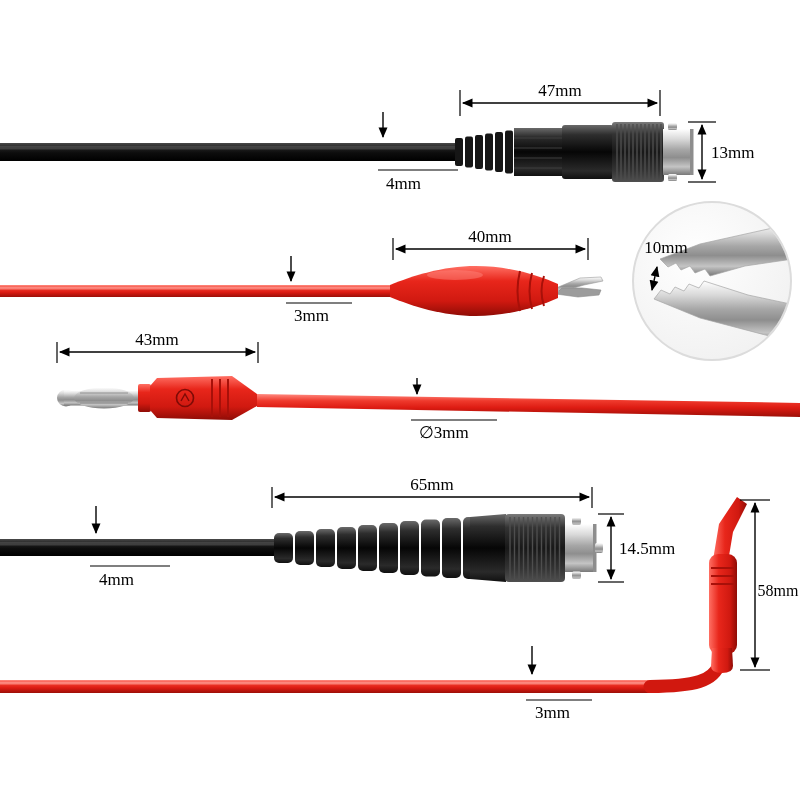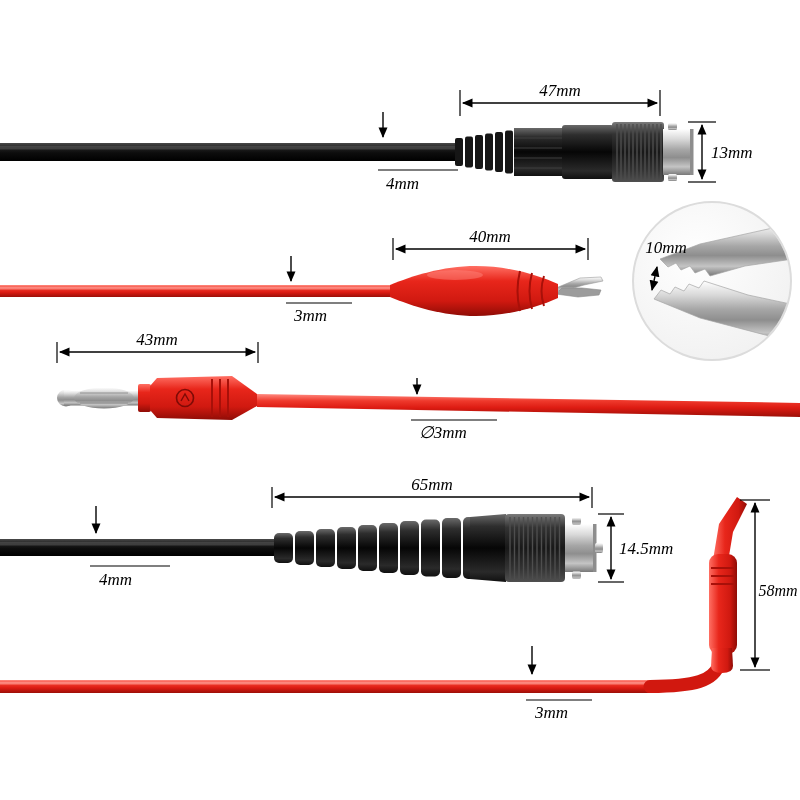--- a/index.html
+++ b/index.html
@@ -1,16 +1,16 @@
 <!DOCTYPE html>
 <html><head>
 <meta charset="utf-8">
 <style>
   html,body{margin:0;padding:0;background:#ffffff;width:800px;height:800px;overflow:hidden;}
-  .stage{width:800px;height:800px;position:relative;background:#ffffff;font-style:italic;}
+  .stage{width:800px;height:800px;position:relative;background:#ffffff;}
   svg{display:block;}
   .dim{stroke:#000;stroke-width:1.4;fill:none;}
   .tick{stroke:#000;stroke-width:1.2;fill:none;}
   .dimtext{font-family:"Liberation Serif","DejaVu Serif",serif;font-size:17px;fill:#000;}
   .dimtext.small{font-size:16px;}
   .seam{stroke:#909090;stroke-width:1;}
   .groove-red{stroke:#a81009;stroke-width:2;fill:none;}
   .knurl-line{stroke:#4e4e4e;stroke-width:1.4;}
   .ringline{stroke:#3f3f3f;stroke-width:1.2;}
 </style>

